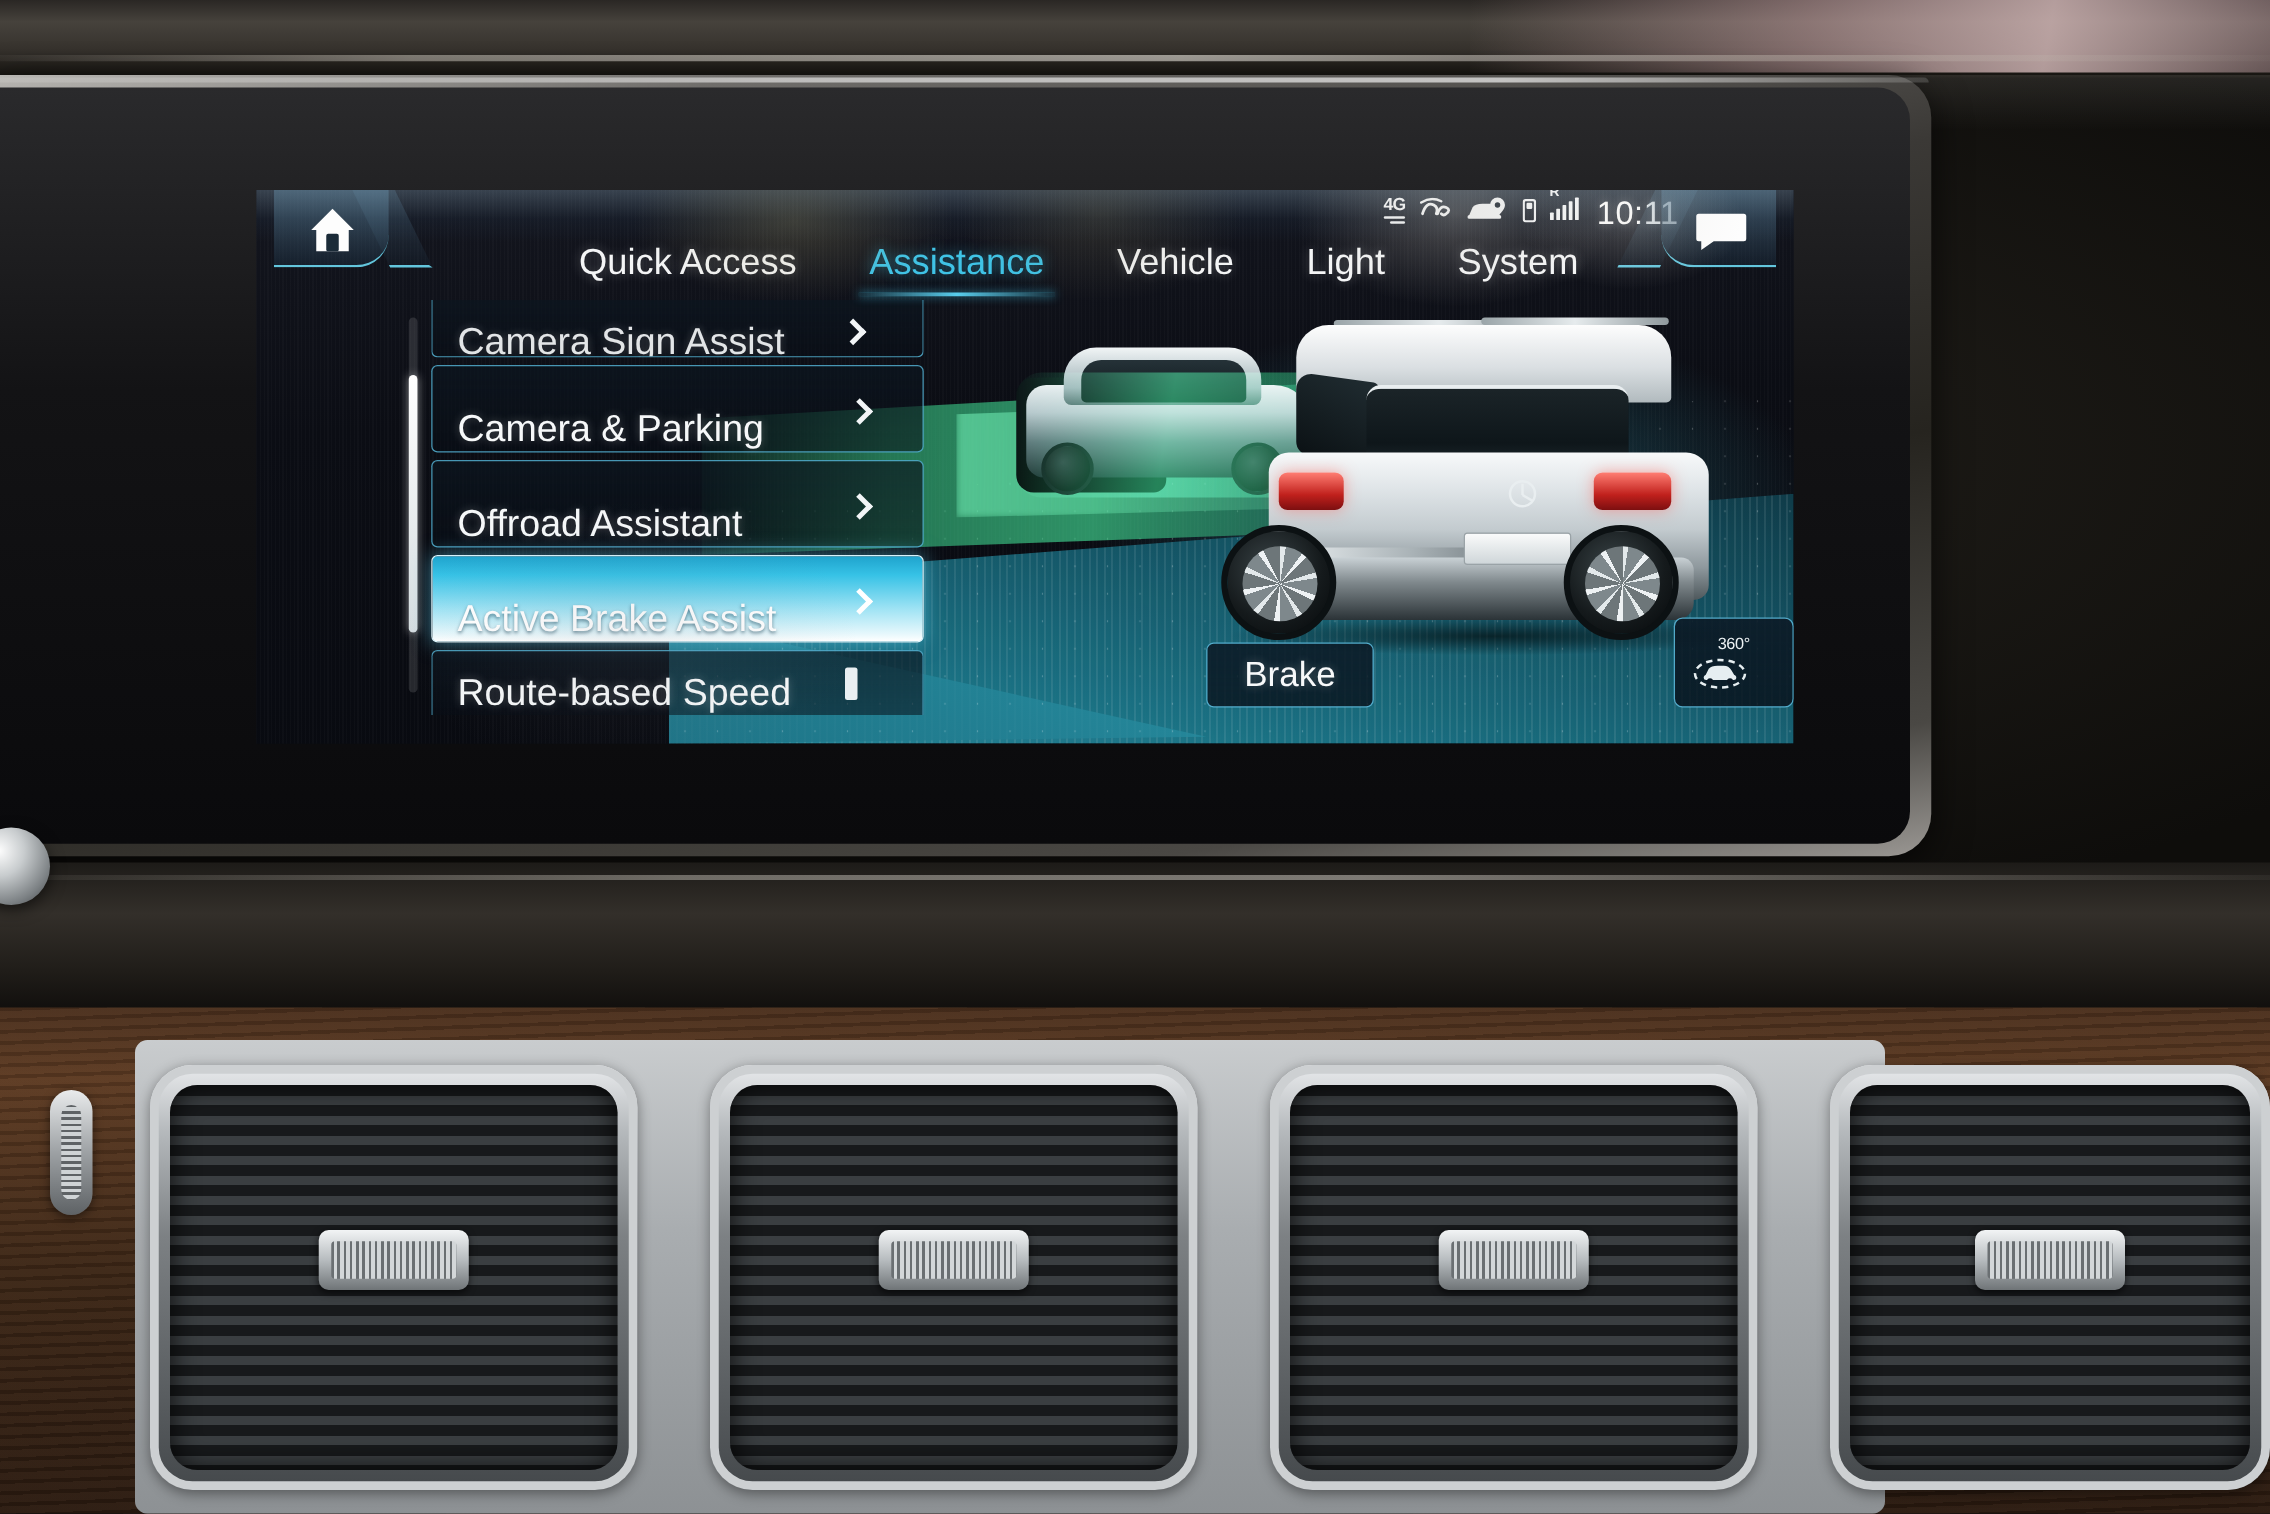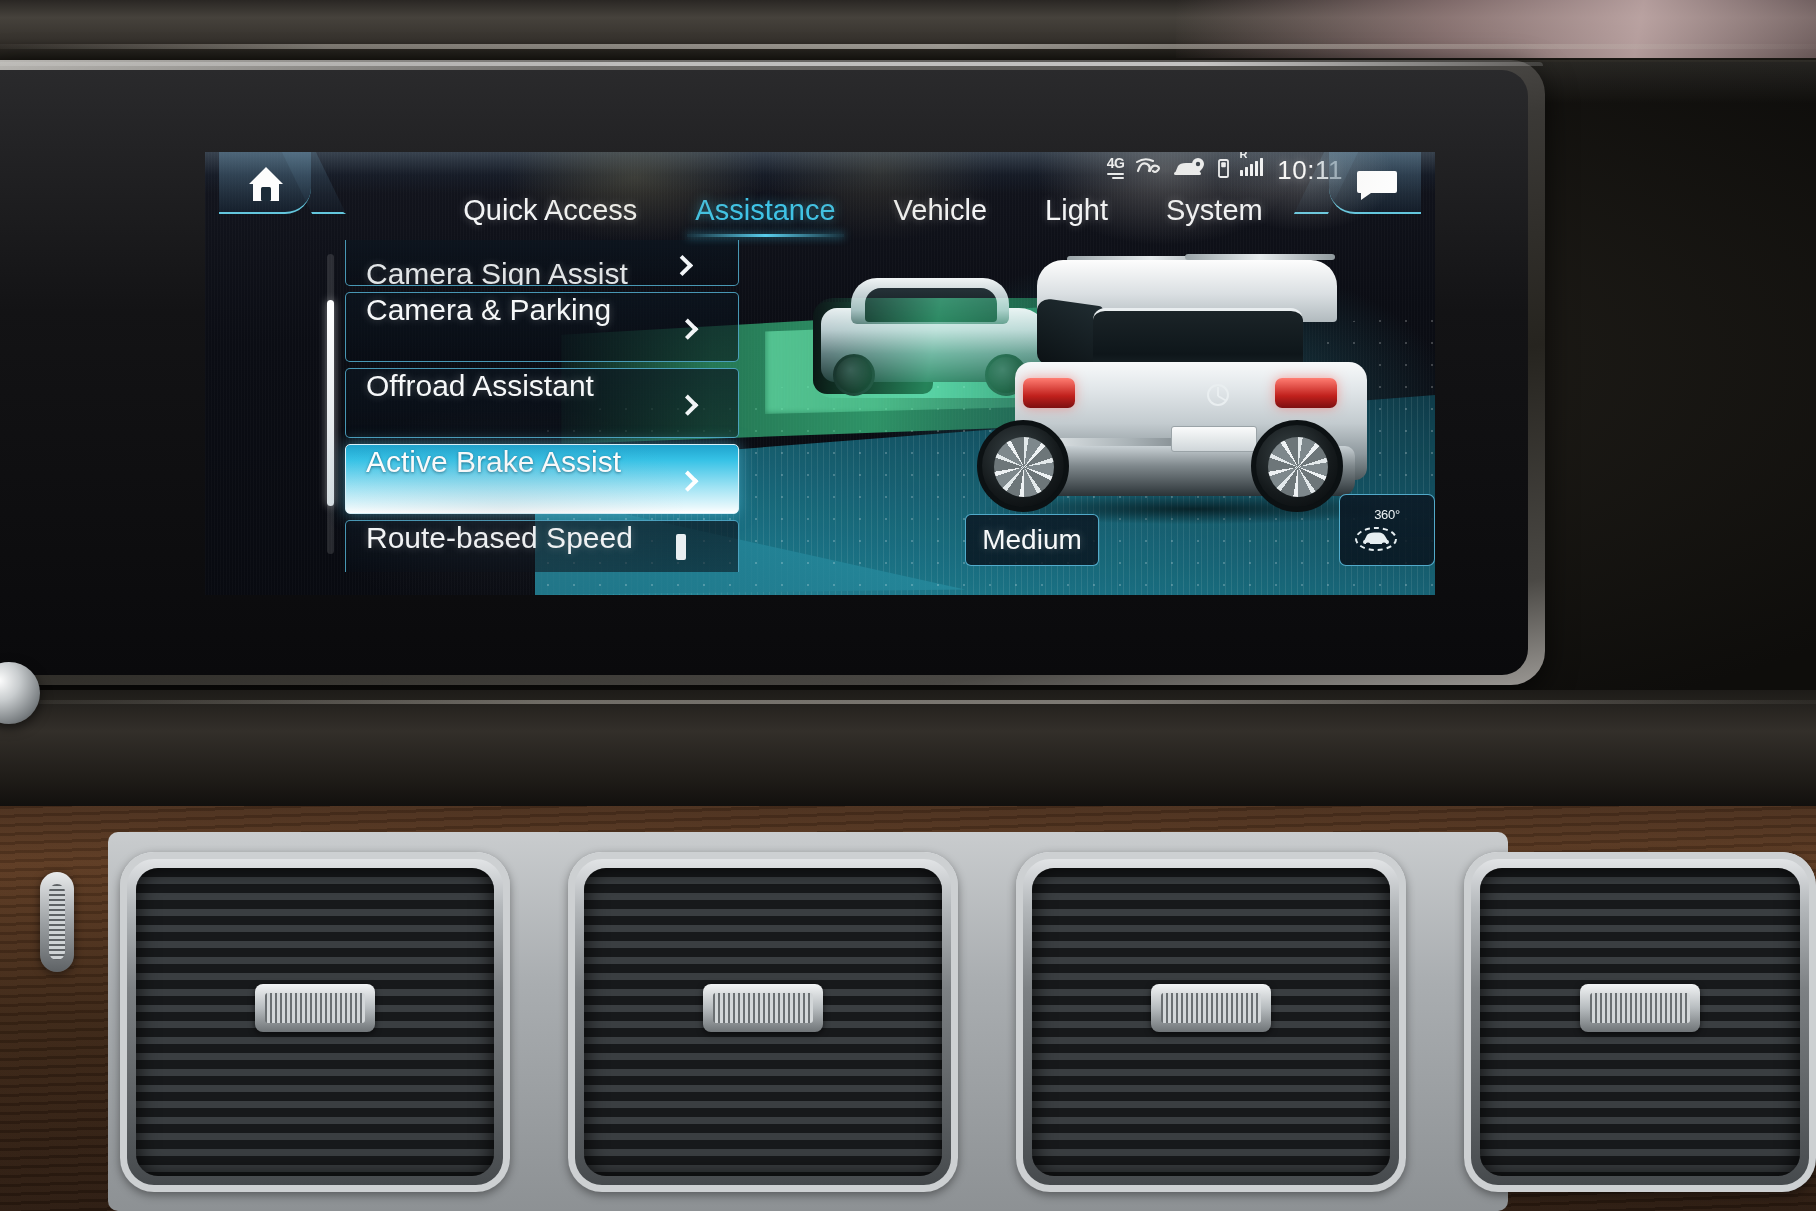--- a/index.html
+++ b/index.html
@@ -322,21 +322,21 @@
     background: rgba(255,255,255,.12); border-radius: 4px; cursor: pointer;
   }
   .scrollthumb {
     position: absolute; left: 0; top: 46px; width: 7px; height: 206px;
     background: linear-gradient(180deg, #ffffff, #d6dde0);
     border-radius: 4px; box-shadow: 0 0 8px rgba(255,255,255,.5);
   }
   .mlist { position: absolute; left: 18px; top: 0; width: 394px; }
   .mitem {
     position: relative; height: 70px; margin-bottom: 6px;
-    display: flex; align-items: flex-start;
+    display: flex; align-items: flex-end;
     border: 1.5px solid rgba(90,190,225,.78);
     border-radius: 5px;
     background: linear-gradient(180deg, rgba(12,22,32,.70), rgba(8,14,22,.55));
     cursor: pointer;
   }
   .mitem .lbl {
     margin-left: 20px; font-size: 30px; color: #f6f8f9;
     text-shadow: 0 0 8px rgba(255,255,255,.28); white-space: nowrap;
   }
   .mitem .chev {
@@ -608,21 +608,21 @@
         </div>
 
         <div class="mitem partial">
           <span class="lbl">Route-based Speed</span>
           <span class="chev"></span>
         </div>
 
       </div>
     </div>
 
-    <div class="medium-btn">Medium</div>
+    <div class="medium-btn">Brake</div>
 
     <div class="cam360">
       <span class="deg">360°</span>
       <svg width="44" height="32" viewBox="0 0 44 32">
         <ellipse cx="22" cy="16" rx="20" ry="11" fill="none" stroke="#e6eef1" stroke-width="2" stroke-dasharray="5 4"></ellipse>
         <path d="M10 18 L13 12 Q15 9.5 20 9.5 L25 9.5 Q29 9.5 31 13 L34 18 Z" fill="#e6eef1"></path>
         <rect x="9" y="17" width="26" height="4" rx="2" fill="#e6eef1"></rect>
         <circle cx="14" cy="22" r="2.4" fill="#0c1a26"></circle>
         <circle cx="30" cy="22" r="2.4" fill="#0c1a26"></circle>
       </svg>

